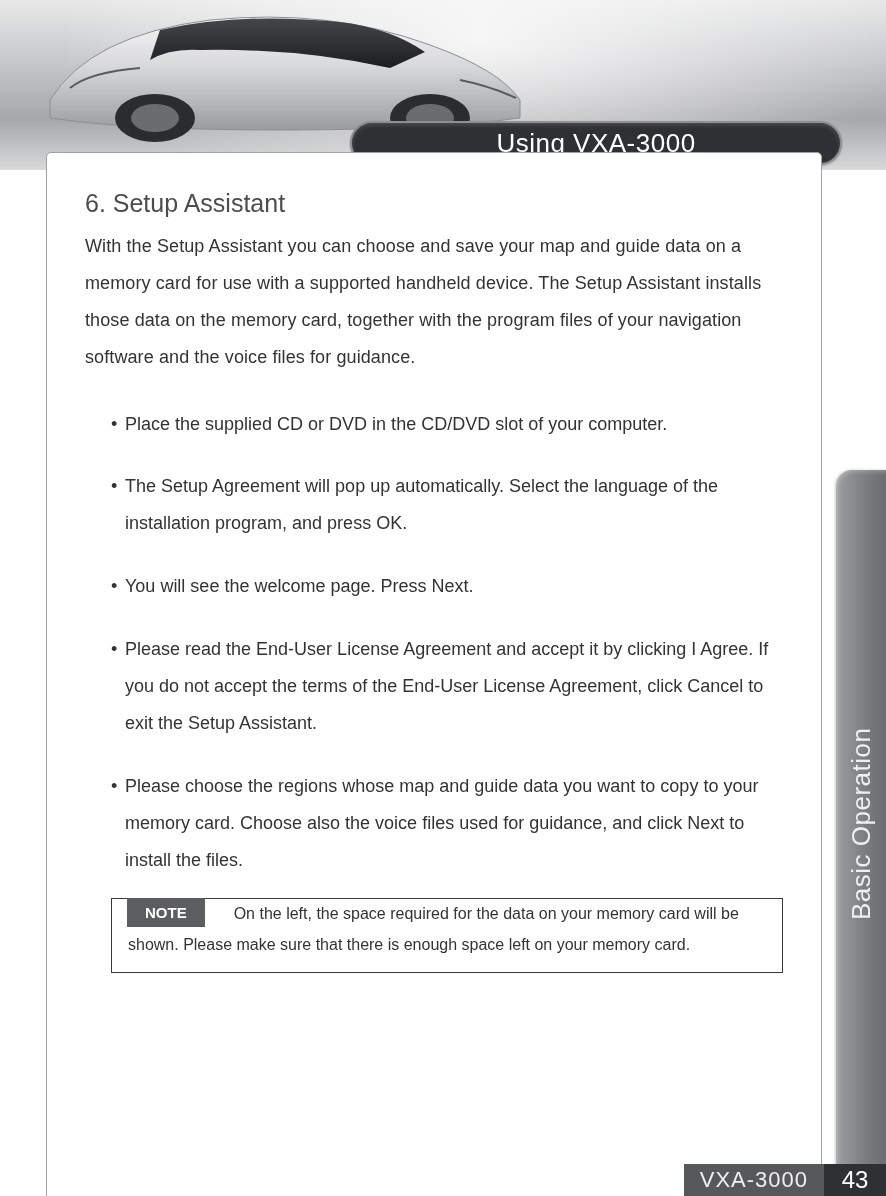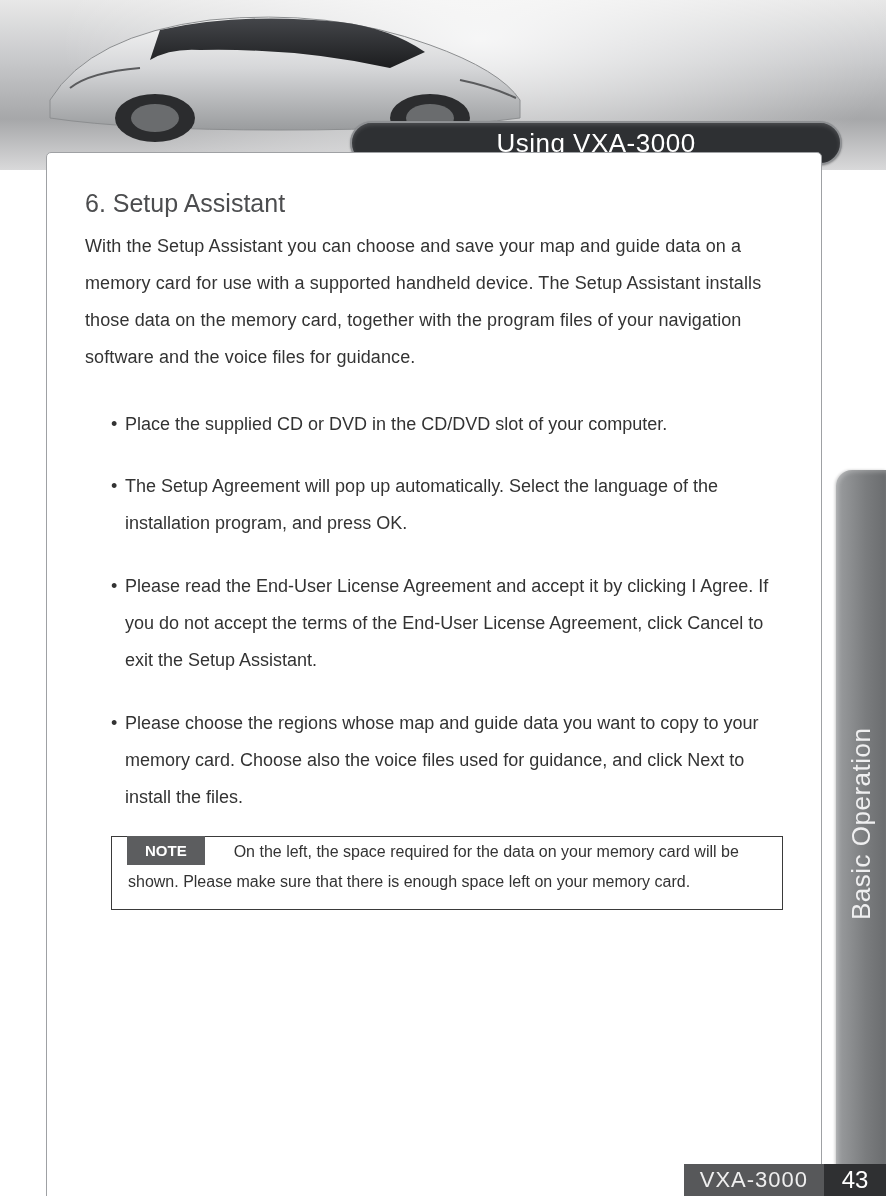--- a/index.html
+++ b/index.html
@@ -252,20 +252,21 @@
 
 <div class="panel">
 
   <h2 class="section-heading">6. Setup Assistant</h2>
 
   <p class="intro">With the Setup Assistant you can choose and save your map and guide data on a memory card for use with a supported handheld device. The Setup Assistant installs those data on the memory card, together with the program files of your navigation software and the voice files for guidance.</p>
 
   <ul class="bullets">
     <li>Place the supplied CD or DVD in the CD/DVD slot of your computer.</li>
     <li>The Setup Agreement will pop up automatically. Select the language of the installation program, and press OK.</li>
+    <li>You will see the welcome page. Press Next.</li>
     <li>Please read the End-User License Agreement and accept it by clicking I Agree. If you do not accept the terms of the End-User License Agreement, click Cancel to exit the Setup Assistant.</li>
     <li>Please choose the regions whose map and guide data you want to copy to your memory card. Choose also the voice files used for guidance, and click Next to install the files.</li>
   </ul>
 
   <div class="note-box">
     <div class="note-wrap">
       <span class="note-badge">NOTE</span><span class="note-text note-first">On the left, the space required for the data on your memory card will be shown. Please make sure that there is enough space left on your memory card.</span>
     </div>
   </div>
 

